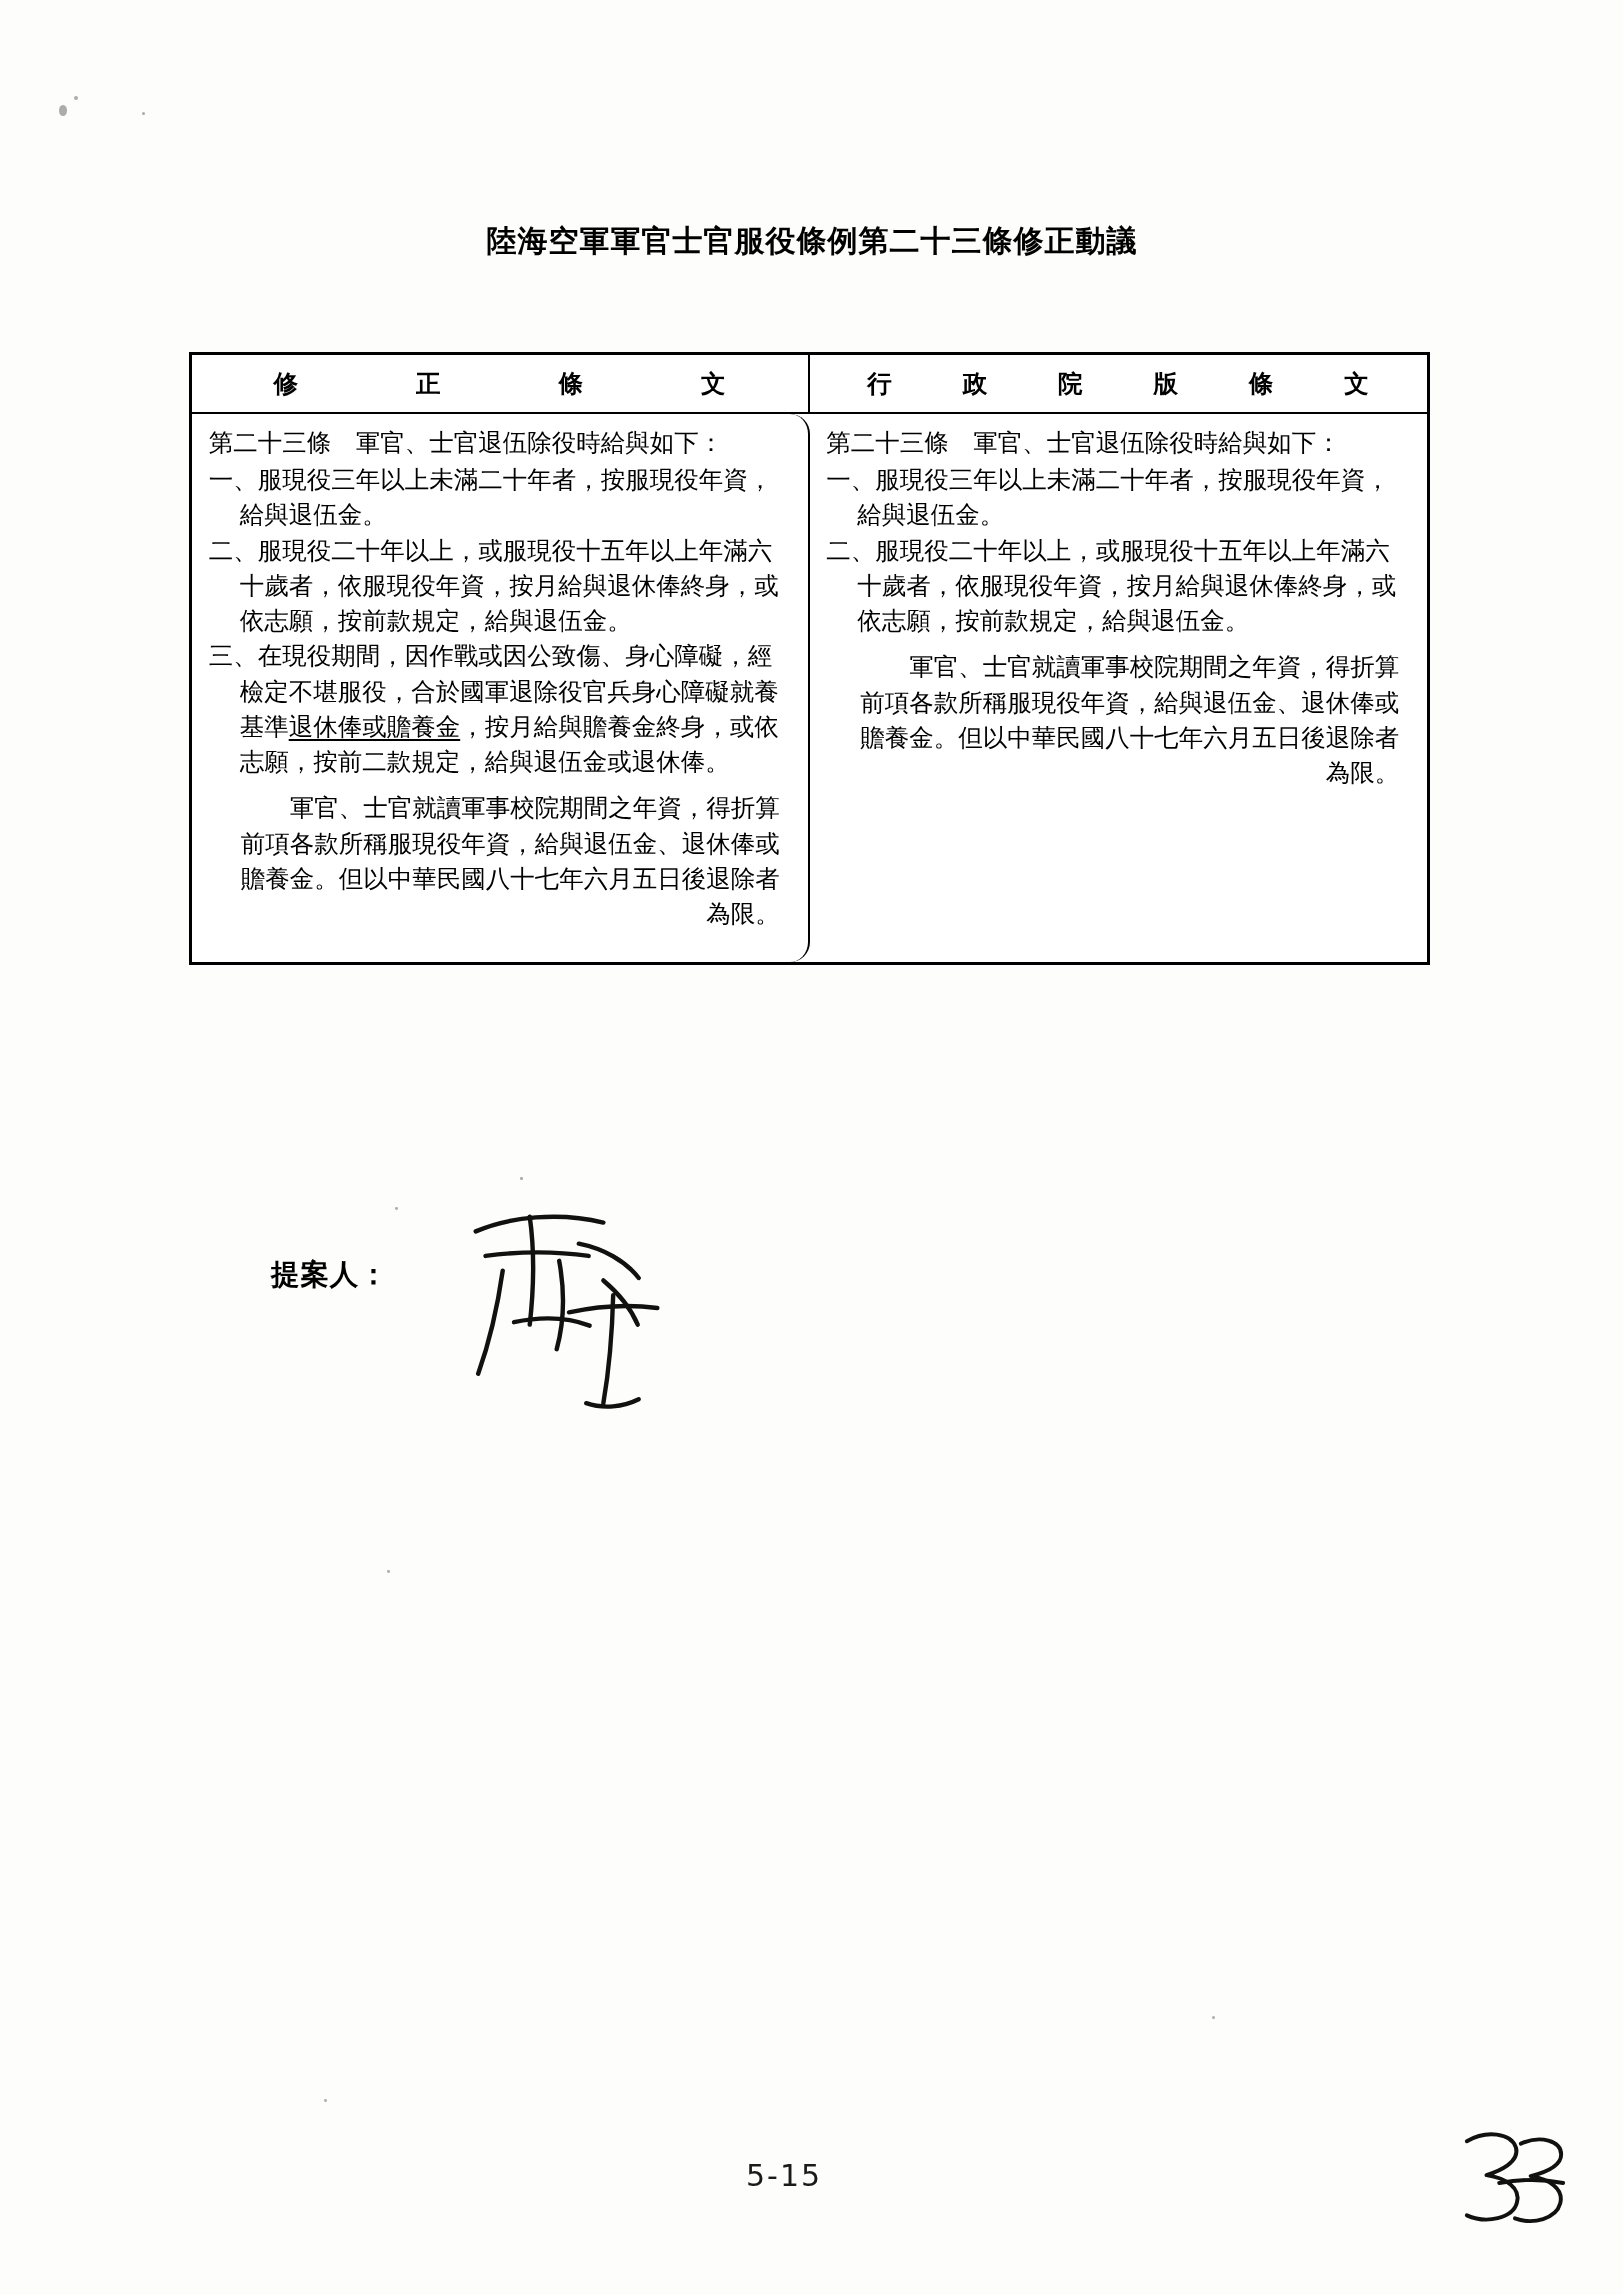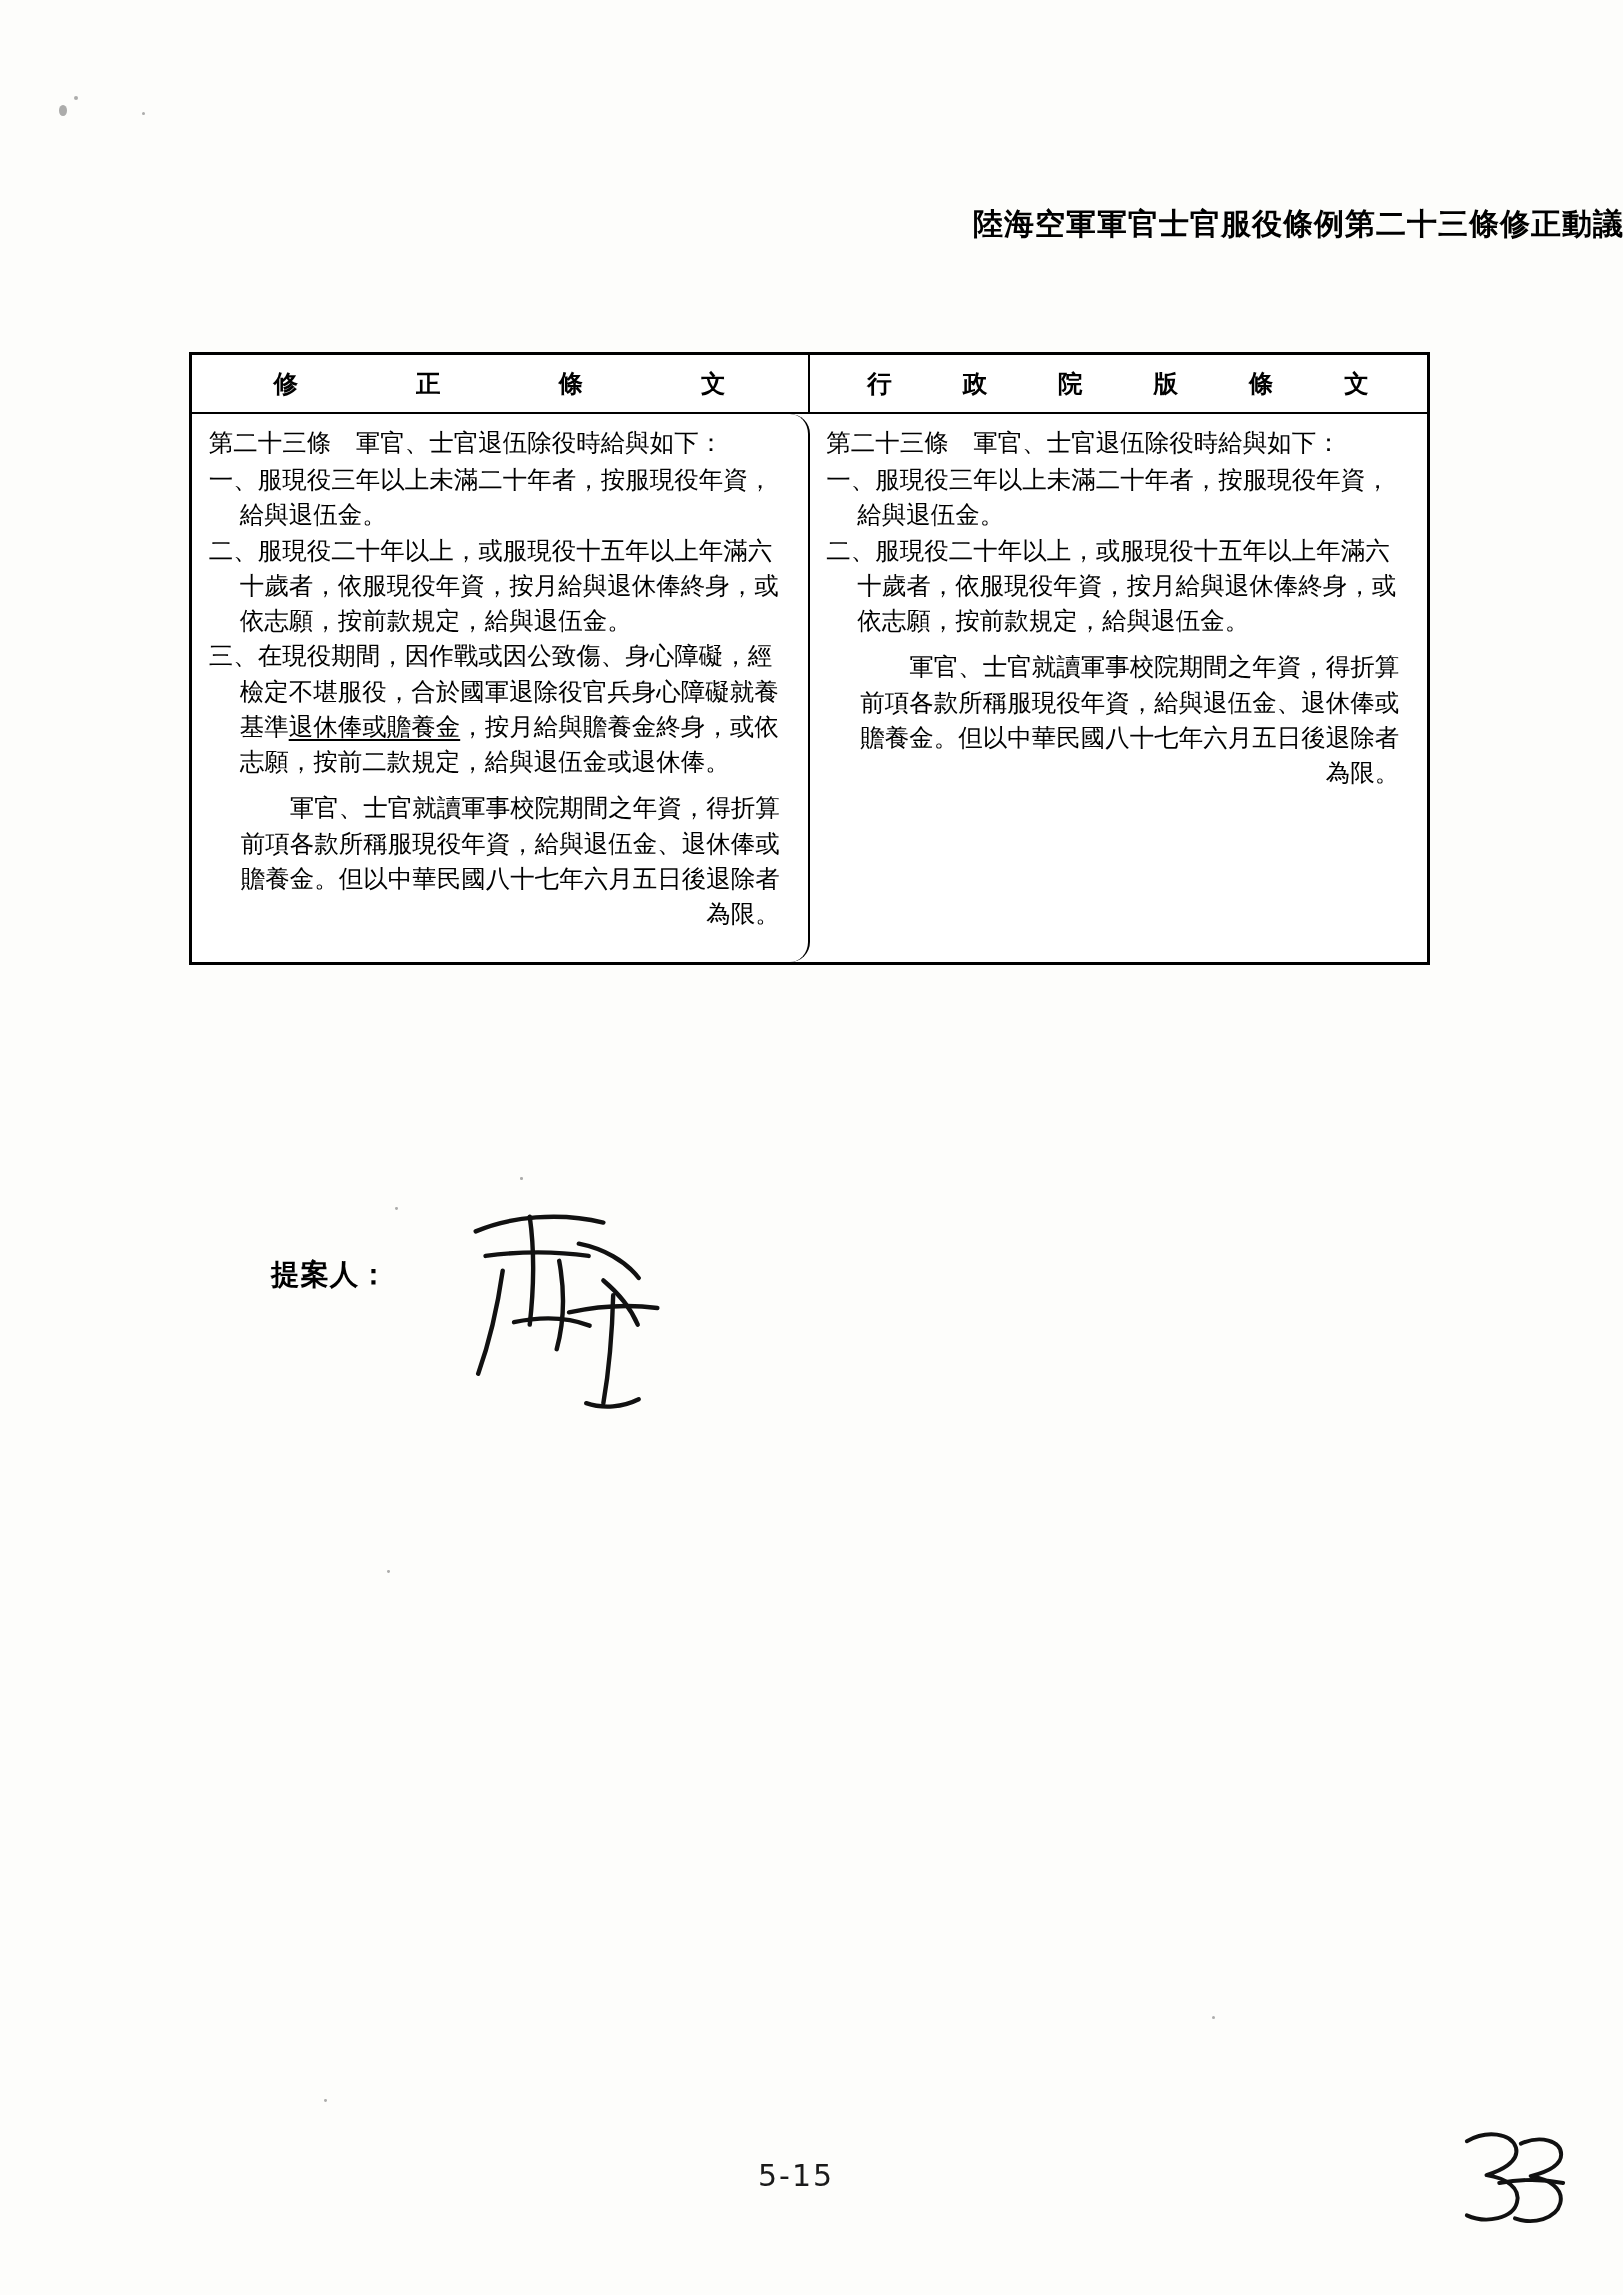--- a/index.html
+++ b/index.html
@@ -30,23 +30,23 @@
     position: absolute;
     background: #6a6a6a;
     border-radius: 50%;
     opacity: .55;
   }
 
   
   .doc-title {
     position: absolute;
     left: 0;
-    top: 204px;
+    top: 221px;
     width: 1624px;
-    text-align: right;
+    text-align: center;
     font-size: 30px;
     font-weight: bold;
     letter-spacing: 1px;
     font-family: "DejaVu Serif", "Liberation Serif", serif;
   }
 
   
   .cmp-table {
     position: absolute;
     left: 189px;
@@ -132,21 +132,20 @@
 
   
   .page-mark {
     position: absolute;
     left: 746px;
     top: 2158px;
     font-size: 30px;
     font-family: "DejaVu Sans", "Liberation Sans", sans-serif;
     letter-spacing: 2px;
     color: #1a1a1a;
-    margin-left: 12px;
   }
   .corner-mark {
     position: absolute;
     left: 1452px;
     top: 2124px;
     width: 123px;
     height: 113px;
   }
 </style>
 </head>

